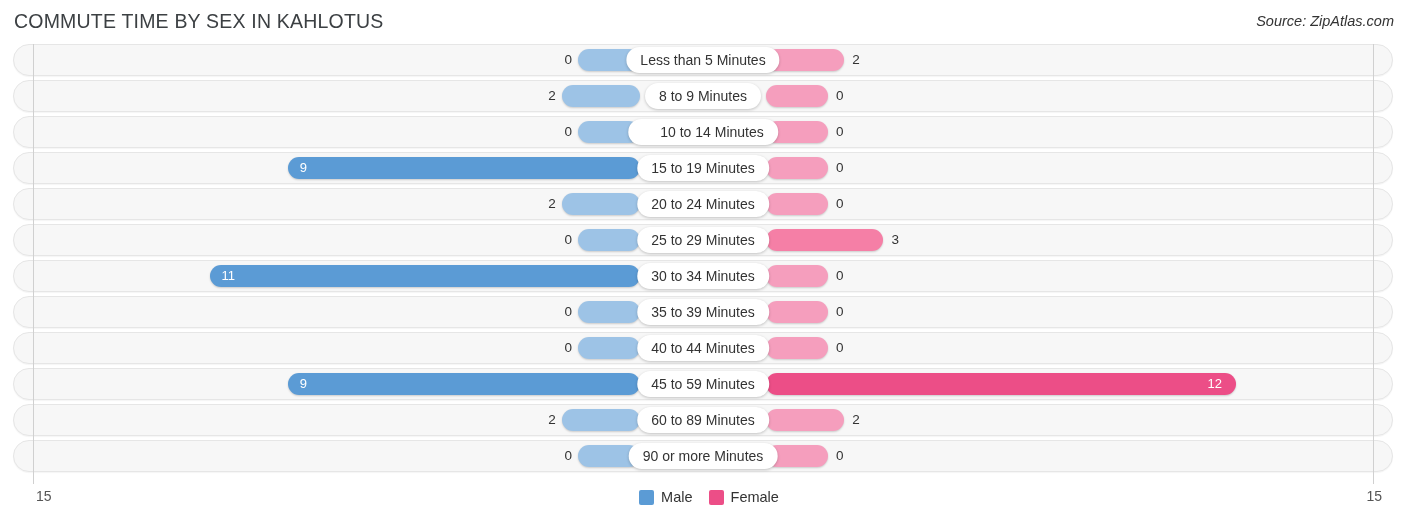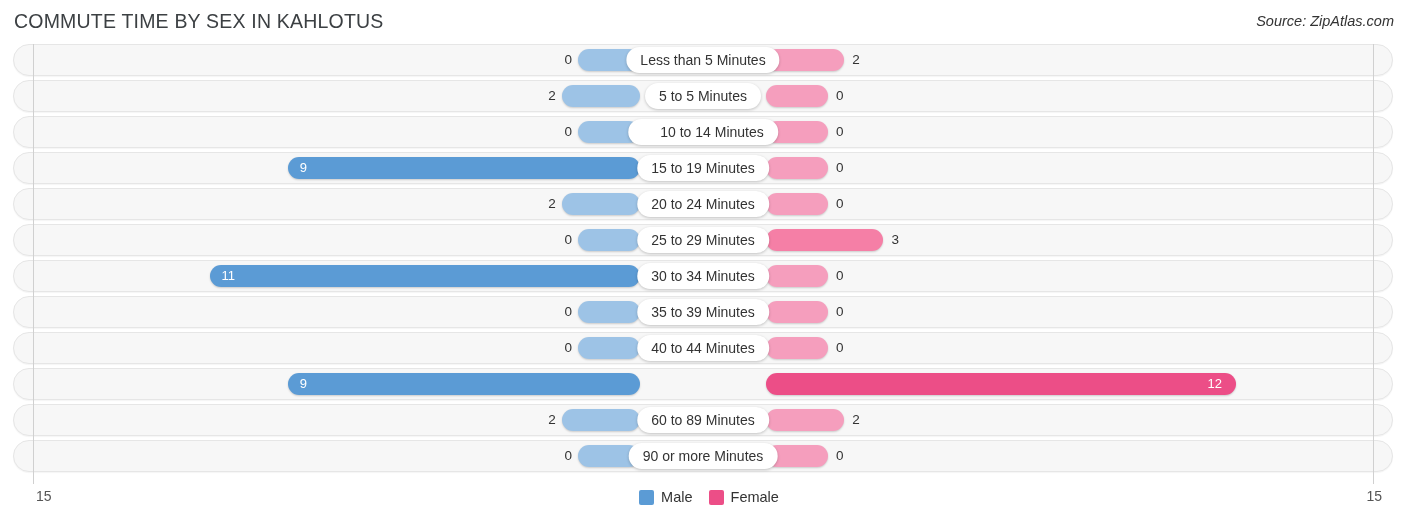--- a/index.html
+++ b/index.html
@@ -170,21 +170,21 @@
         <div class="bar" style="left: 766px; width: 78.2667px; background: rgb(245, 158, 189);"></div>
         <div class="bar-label" style="left: 852.267px;">2</div>
         <div class="center-label" style="left: 703px;">Less than 5 Minutes</div>
       </div>
       <div class="row">
         <div class="row-track"></div>
         <div class="bar" style="left: 561.733px; width: 78.2667px; background: rgb(157, 195, 230);"></div>
         <div class="bar-label" style="left: 541.733px; width: 14px; text-align: right;">2</div>
         <div class="bar" style="left: 766px; width: 62px; background: rgb(245, 158, 189);"></div>
         <div class="bar-label" style="left: 836px;">0</div>
-        <div class="center-label" style="left: 703px;">5 to 5 Minutes</div>
+        <div class="center-label" style="left: 703px;">8 to 9 Minutes</div>
       </div>
       <div class="row">
         <div class="row-track"></div>
         <div class="bar" style="left: 578px; width: 62px; background: rgb(157, 195, 230);"></div>
         <div class="bar-label" style="left: 558px; width: 14px; text-align: right;">0</div>
         <div class="bar" style="left: 766px; width: 62px; background: rgb(245, 158, 189);"></div>
         <div class="bar-label" style="left: 836px;">0</div>
         <div class="center-label" style="left: 703px; padding-left: 32px;">10 to 14 Minutes</div>
       </div>
       <div class="row">
@@ -234,20 +234,21 @@
         <div class="bar" style="left: 766px; width: 62px; background: rgb(245, 158, 189);"></div>
         <div class="bar-label" style="left: 836px;">0</div>
         <div class="center-label" style="left: 703px;">40 to 44 Minutes</div>
       </div>
       <div class="row">
         <div class="row-track"></div>
         <div class="bar" style="left: 287.8px; width: 352.2px; background: rgb(91, 155, 213);"></div>
         <div class="bar-label inside" style="left: 299.8px;">9</div>
         <div class="bar" style="left: 766px; width: 469.6px; background: rgb(236, 78, 135);"></div>
         <div class="bar-label inside" style="left: 1207.6px;">12</div>
+        <div class="center-label" style="left: 703px;">45 to 59 Minutes</div>
       </div>
       <div class="row">
         <div class="row-track"></div>
         <div class="bar" style="left: 561.733px; width: 78.2667px; background: rgb(157, 195, 230);"></div>
         <div class="bar-label" style="left: 541.733px; width: 14px; text-align: right;">2</div>
         <div class="bar" style="left: 766px; width: 78.2667px; background: rgb(245, 158, 189);"></div>
         <div class="bar-label" style="left: 852.267px;">2</div>
         <div class="center-label" style="left: 703px;">60 to 89 Minutes</div>
       </div>
       <div class="row">

